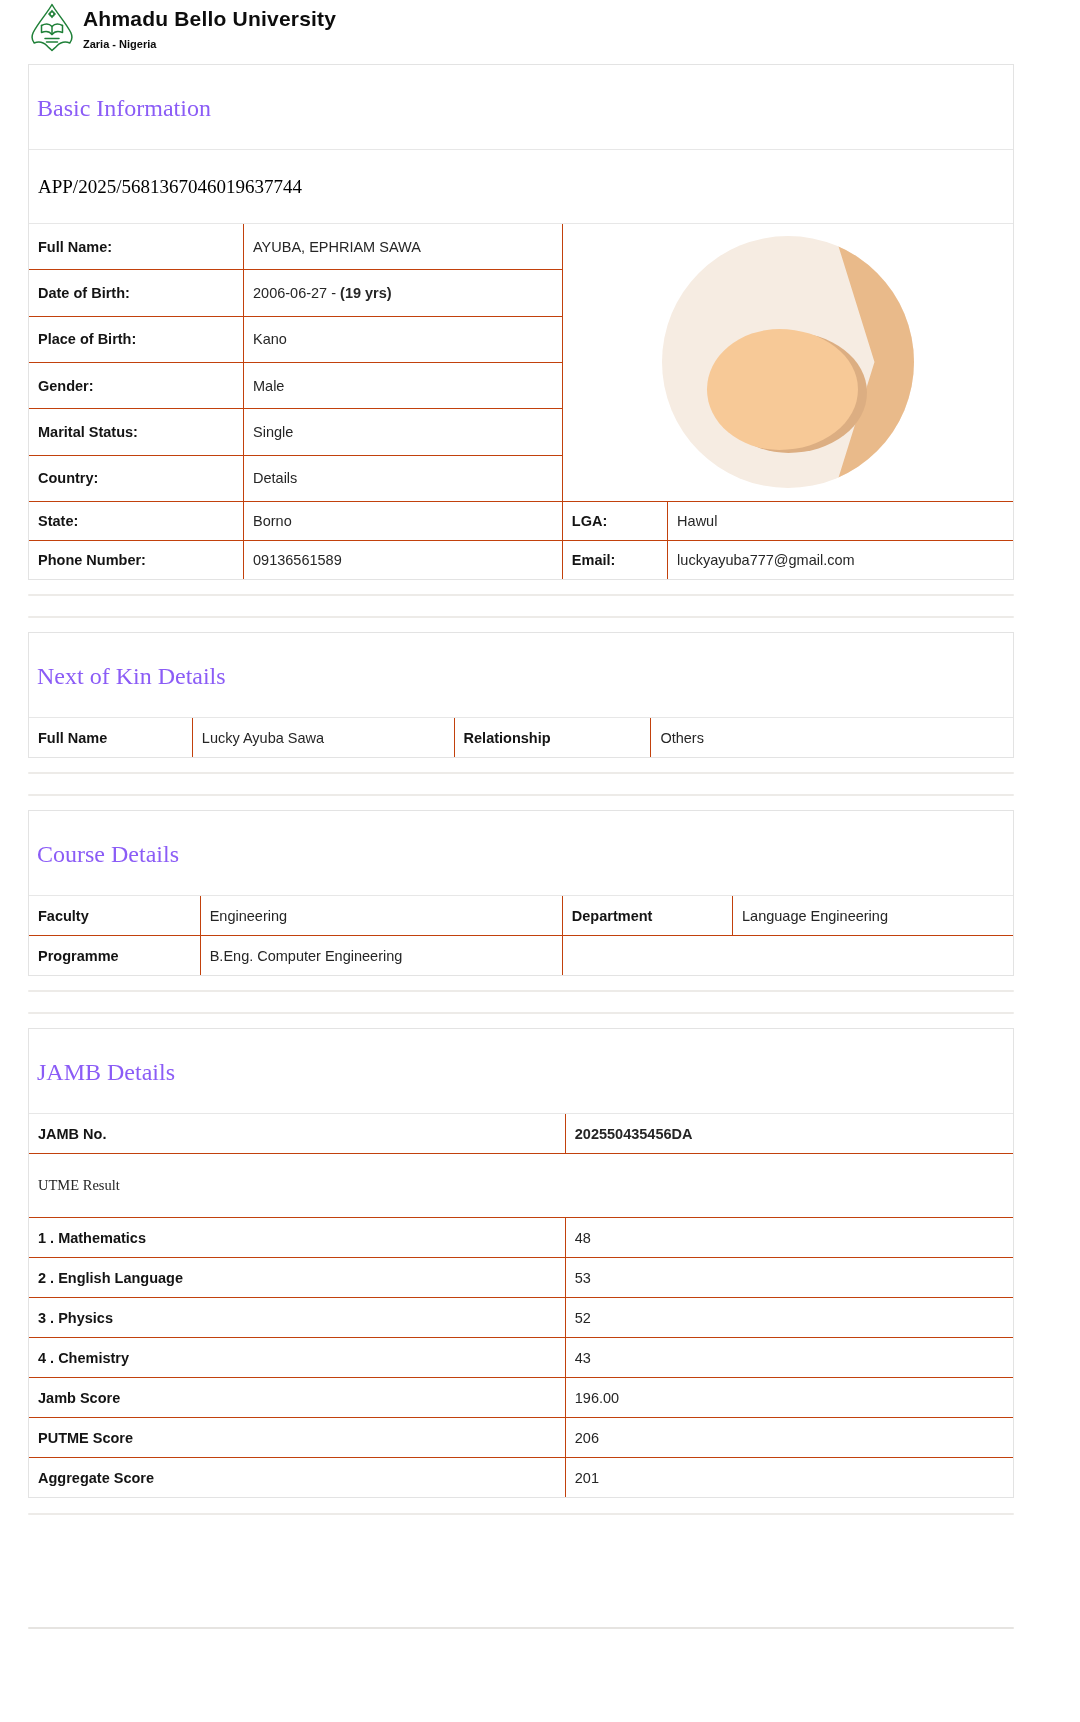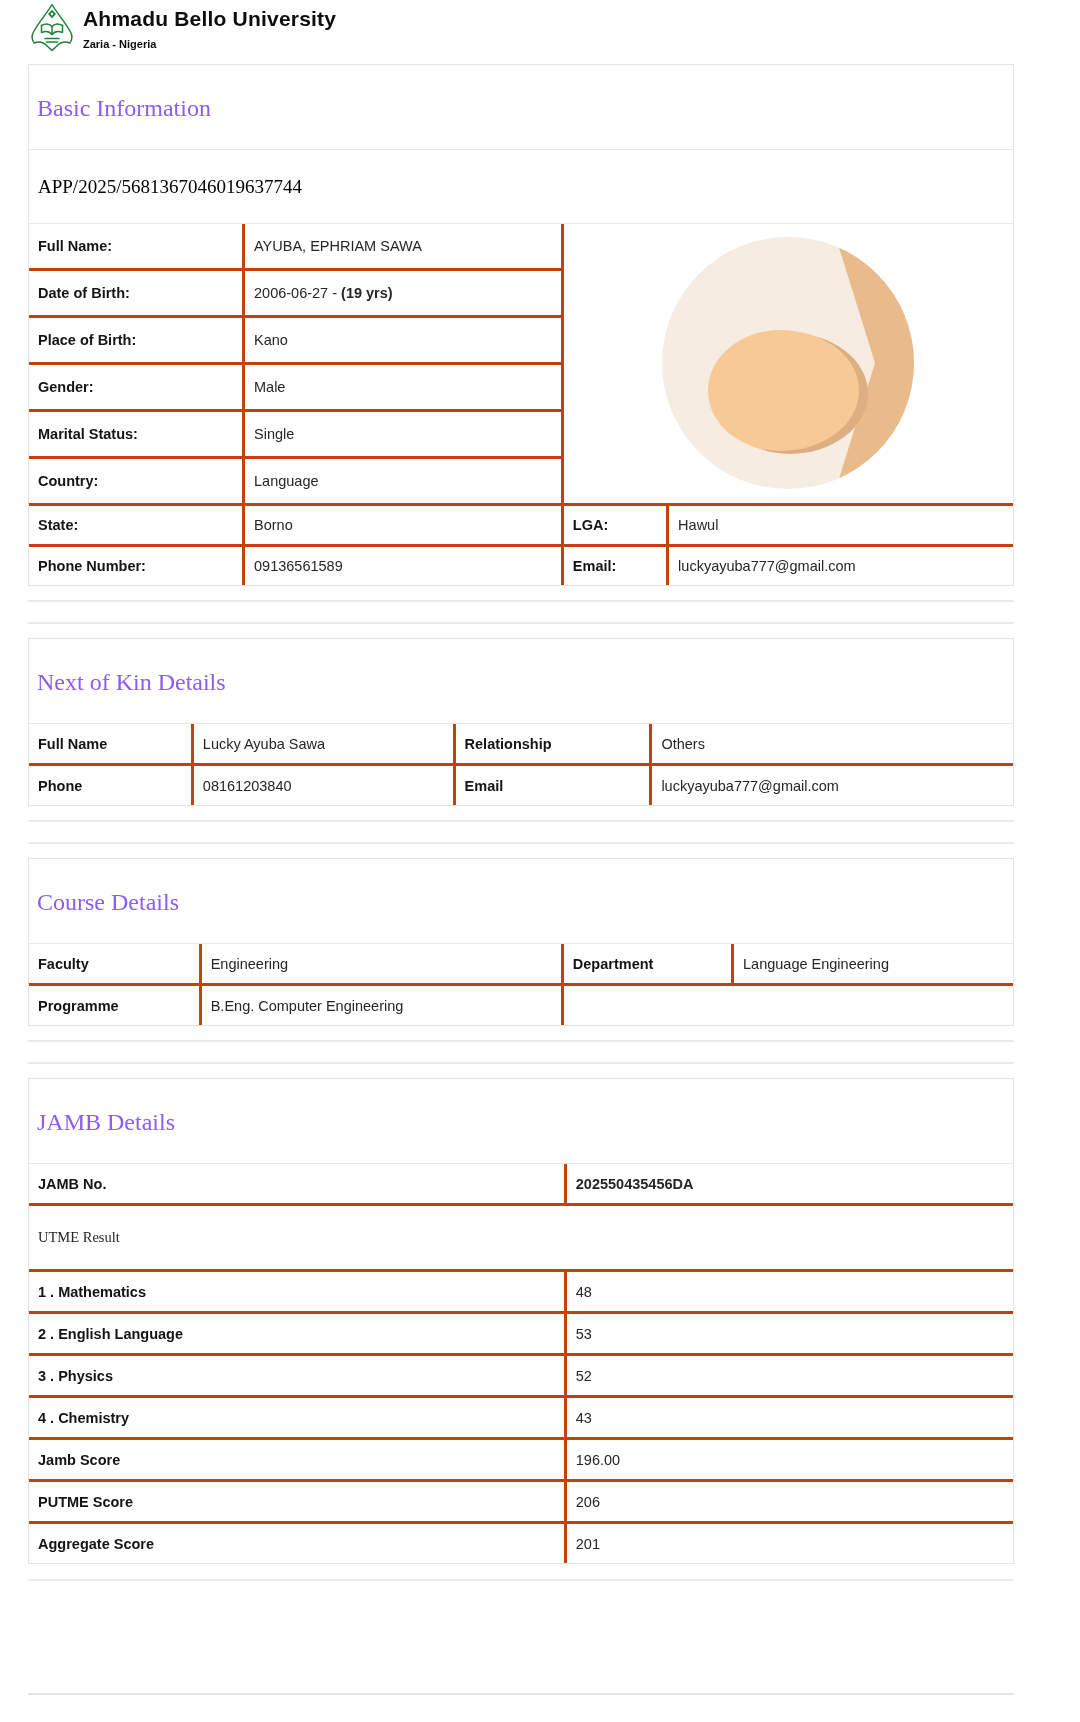--- a/index.html
+++ b/index.html
@@ -24,21 +24,21 @@
     font-size:24px; color:#8b5cf6; padding:30px 8px 27px; border-bottom:1px solid #e7e7e7;
   }
   .app-no {
     font-family:"Liberation Serif", serif; font-size:19px; color:#000;
     padding:26px 9px 25px; border-bottom:1px solid #e7e7e7;
   }
 
   
   table.info { width:100%; border-collapse:collapse; border-style:hidden; table-layout:fixed; }
   table.info td {
-    border:3px solid #c2410c; padding:11.5px 9px; font-size:14.5px;
+    border:1px solid #c2410c; padding:11.5px 9px; font-size:14.5px;
     color:#262626; vertical-align:middle; word-wrap:break-word;
   }
   table.info td.lbl { font-weight:bold; color:#141414; }
   table.info.tall tr td { padding:14px 9px; }
   table.info tr.short td { padding:11px 9px; }
   .b { font-weight:bold; }
   td.val-b { font-weight:bold; color:#141414; }
   td.utme {
     font-family:"Liberation Serif", serif; font-size:19.5px; color:#000;
     padding:23px 9px !important;
@@ -130,21 +130,21 @@
         <tr>
           <td class="lbl">Gender:</td>
           <td class="val">Male</td>
         </tr>
         <tr>
           <td class="lbl">Marital Status:</td>
           <td class="val">Single</td>
         </tr>
         <tr>
           <td class="lbl">Country:</td>
-          <td class="val">Language</td>
+          <td class="val">Details</td>
         </tr>
         <tr class="short">
           <td class="lbl">State:</td>
           <td class="val">Borno</td>
           <td class="lbl">LGA:</td>
           <td class="val">Hawul</td>
         </tr>
         <tr class="short">
           <td class="lbl">Phone Number:</td>
           <td class="val">09136561589</td>
@@ -169,26 +169,20 @@
             <col style="width:20%">
             <col style="width:36.8%">
           </colgroup>
         <tbody>
         <tr>
           <td class="lbl">Full Name</td>
           <td class="val">Lucky Ayuba Sawa</td>
           <td class="lbl">Relationship</td>
           <td class="val">Others</td>
         </tr>
-        <tr>
-          <td class="lbl">Phone</td>
-          <td class="val">08161203840</td>
-          <td class="lbl">Email</td>
-          <td class="val">luckyayuba777@gmail.com</td>
-        </tr>
         </tbody>
       </table>
     </section>
 
     <div class="section-gap">
       <div class="line"></div>
       <div class="line"></div>
     </div>
 
     <section class="card">

